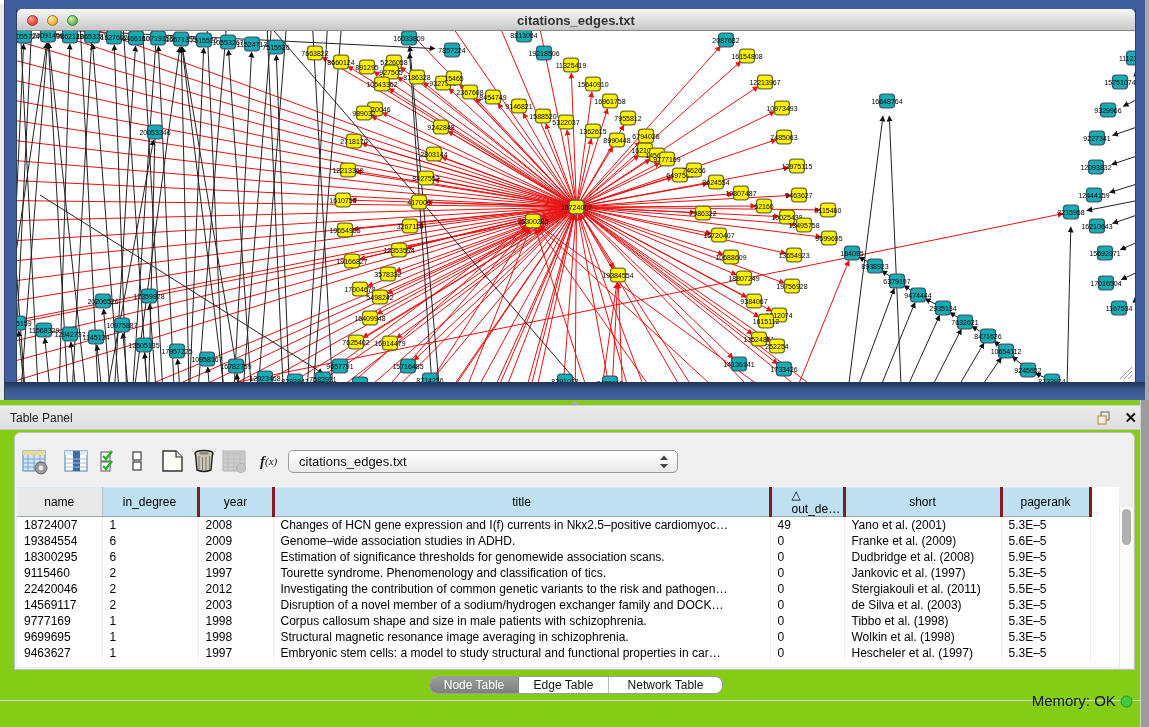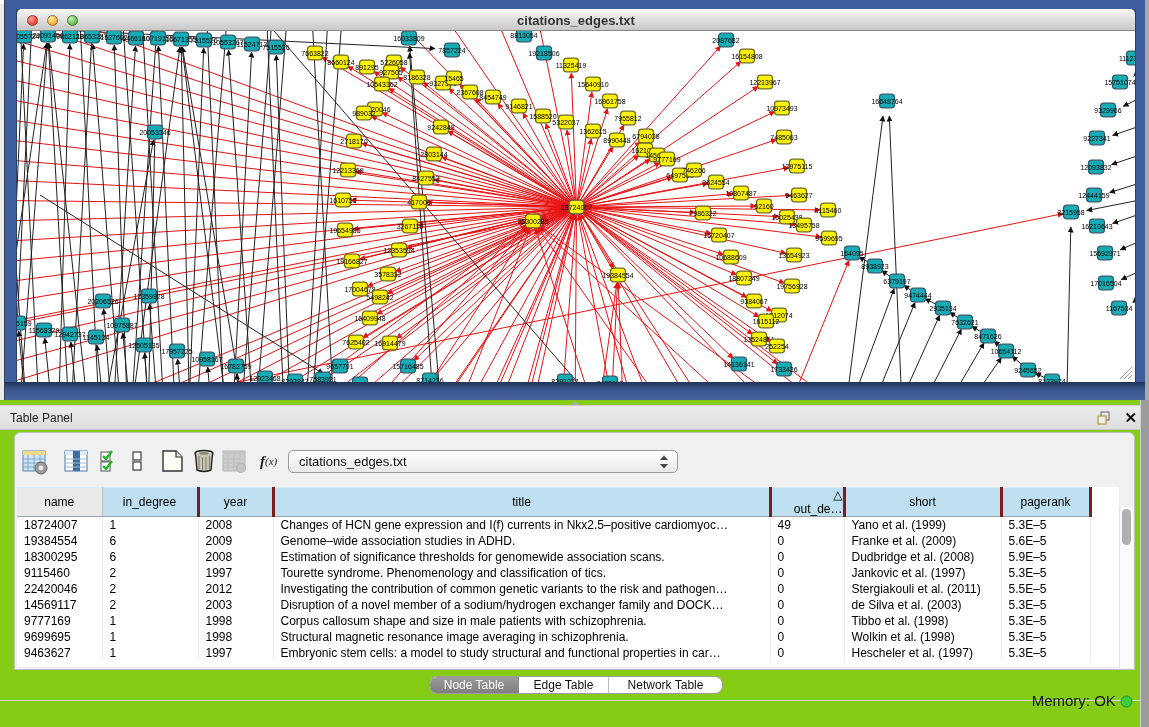--- a/index.html
+++ b/index.html
@@ -914,32 +914,32 @@
             <col class="c6">
             <col class="c7">
             <col class="c8">
           </colgroup>
         <tbody>
             <tr>
               <th class="c1">name</th>
               <th>in_degree</th>
               <th>year</th>
               <th>title</th>
-            <th style="text-align:right;padding-left:20px">△ out_de…</th>
+            <th style="text-align:left;padding-left:20px">△ out_de…</th>
               <th>short</th>
               <th>pagerank</th>
               <th style="background:#fff;border:0"></th>
             </tr>
         <tr>
               <td class="c1">18724007</td>
               <td class="c2">1</td>
               <td class="c3">2008</td>
               <td class="c4">Changes of HCN gene expression and I(f) currents in Nkx2.5–positive cardiomyoc…</td>
               <td class="c5">49</td>
-              <td class="c6">Yano et al. (1999)</td>
+              <td class="c6">Yano et al. (2001)</td>
               <td class="c7">5.3E–5</td>
             </tr>
 <tr>
               <td class="c1">19384554</td>
               <td class="c2">6</td>
               <td class="c3">2009</td>
               <td class="c4">Genome–wide association studies in ADHD.</td>
               <td class="c5">0</td>
               <td class="c6">Franke et al. (2009)</td>
               <td class="c7">5.6E–5</td>

